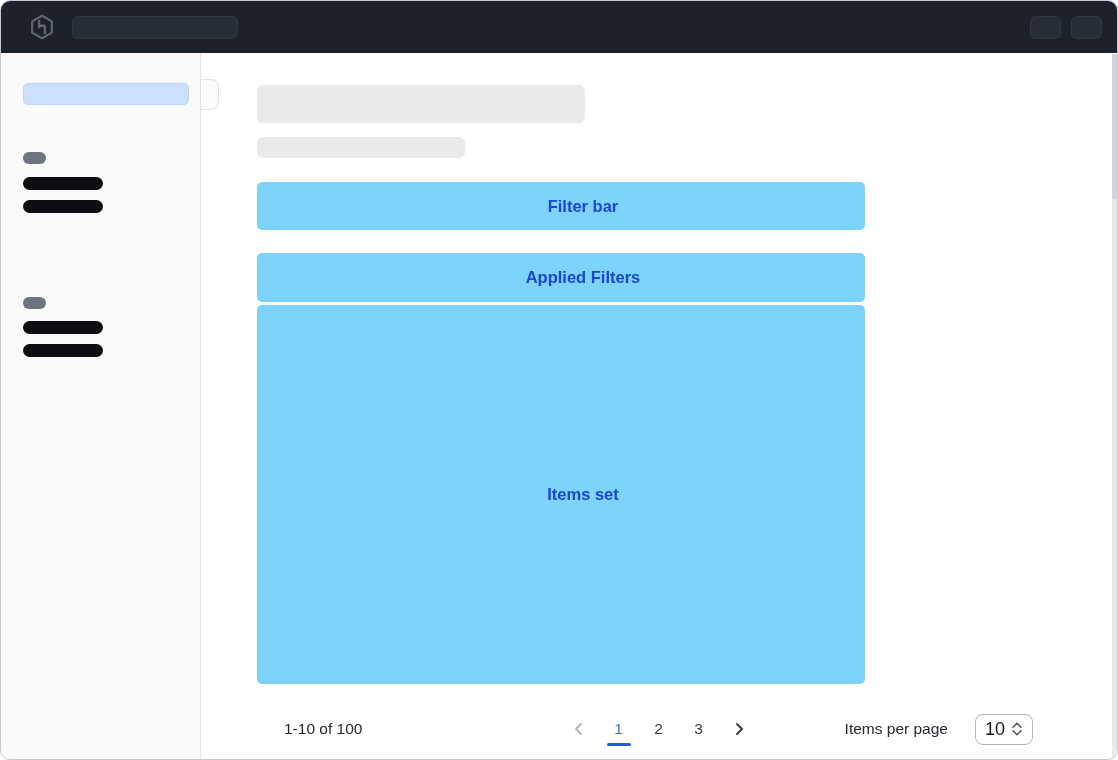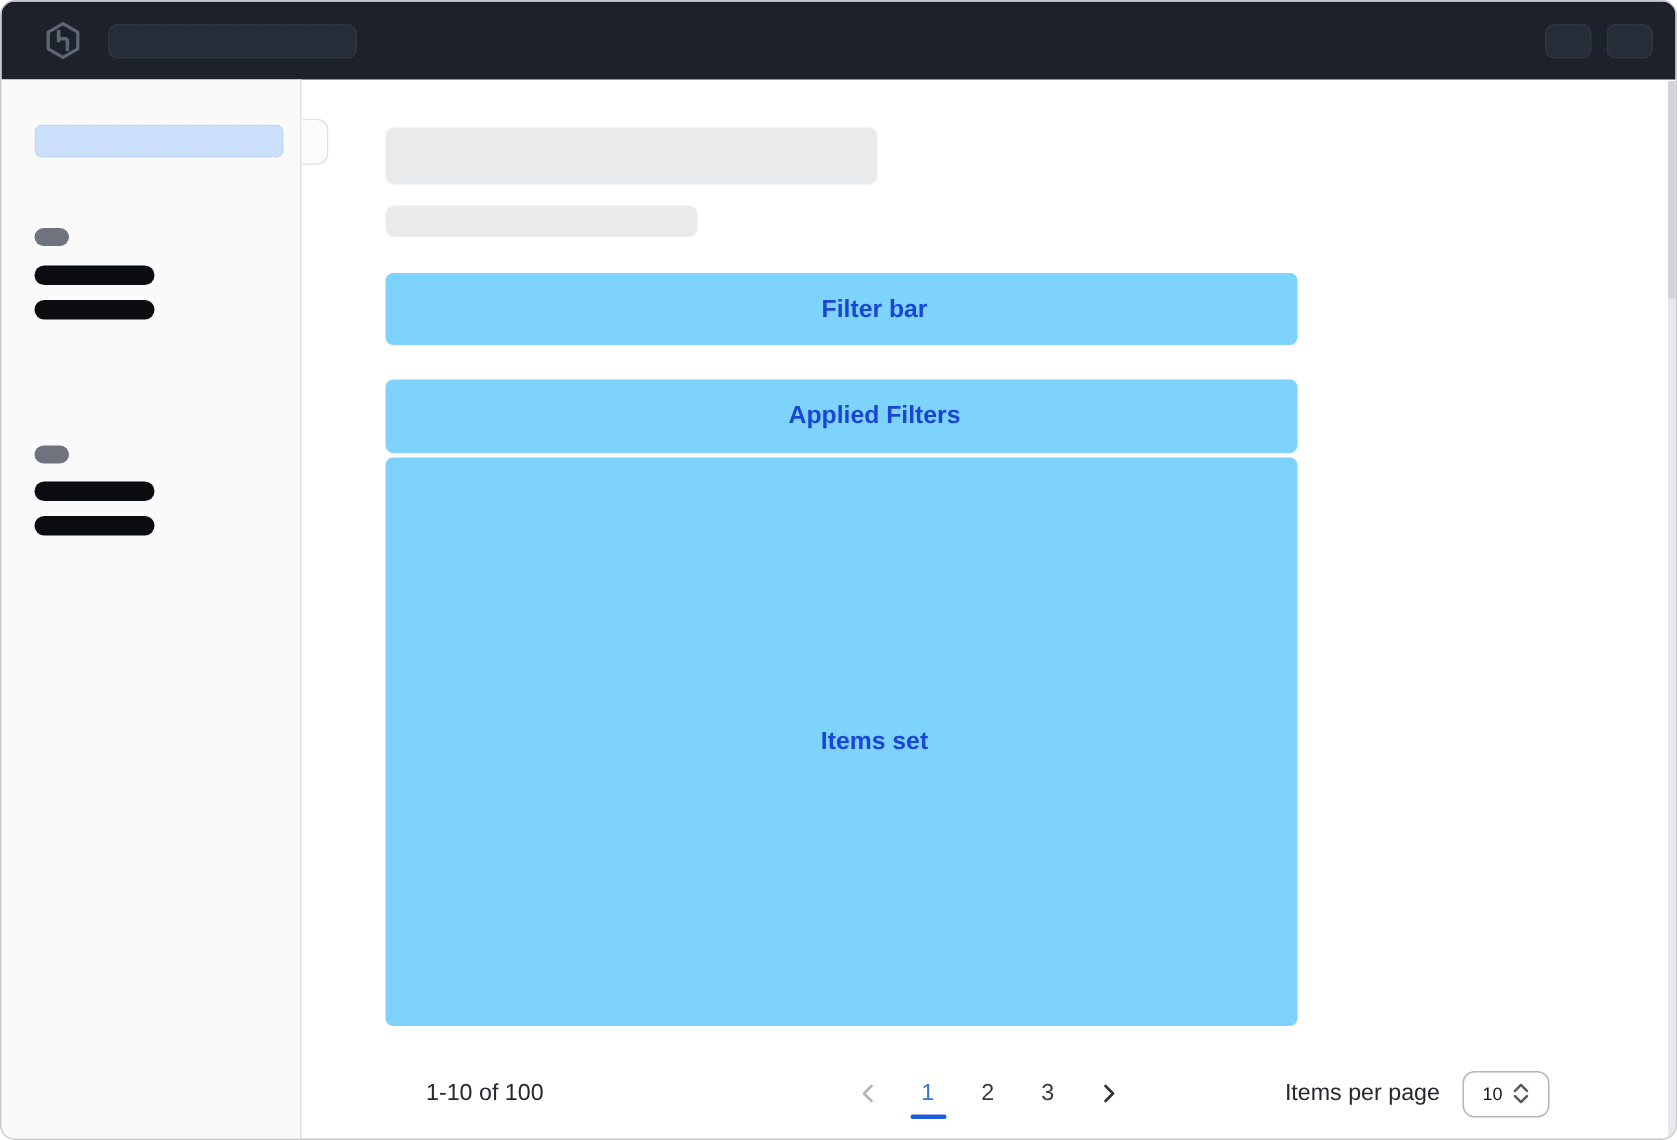--- a/index.html
+++ b/index.html
@@ -75,27 +75,27 @@
     width:26px; height:34px; display:flex; align-items:center; justify-content:center;
     font-family:"Liberation Sans", sans-serif; font-size:15.5px; color:#383b42;
     position:relative;
   }
   .pager button.nav-prev { cursor:default; }
   .pager button.active { color:#3a72e0; }
   .pager .underline {
     position:absolute; bottom:0; left:1px; right:1px; height:3px;
     background:#1f5cdb; border-radius:2px;
   }
-  .right-group { margin-left:auto; display:flex; align-items:center; gap:15px;justify-content:space-between; }
+  .right-group { margin-left:auto; display:flex; align-items:center; gap:27px;justify-content:space-between; }
   .ipp-label { font-size:15.5px; color:#26282e; }
   .page-size {
     width:58px; height:31px; background:#ffffff;
     border:1px solid #b1b5bc; border-radius:8px; cursor:pointer;
     display:flex; align-items:center; justify-content:center; gap:6px;
-    font-family:"Liberation Sans", sans-serif; font-size:12px; color:#17191e;
+    font-family:"Liberation Sans", sans-serif; font-size:18px; color:#17191e;
   }
 
   
   .scrollbar { position:absolute; right:0; top:53px; bottom:0; width:5px; background:#e7e8ec; cursor:pointer; }
   .scroll-thumb { position:absolute; right:0; top:53px; width:5px; height:145px; background:#d2d4da; }
 </style>
 </head>
 <body>
 
 <div class="window">

